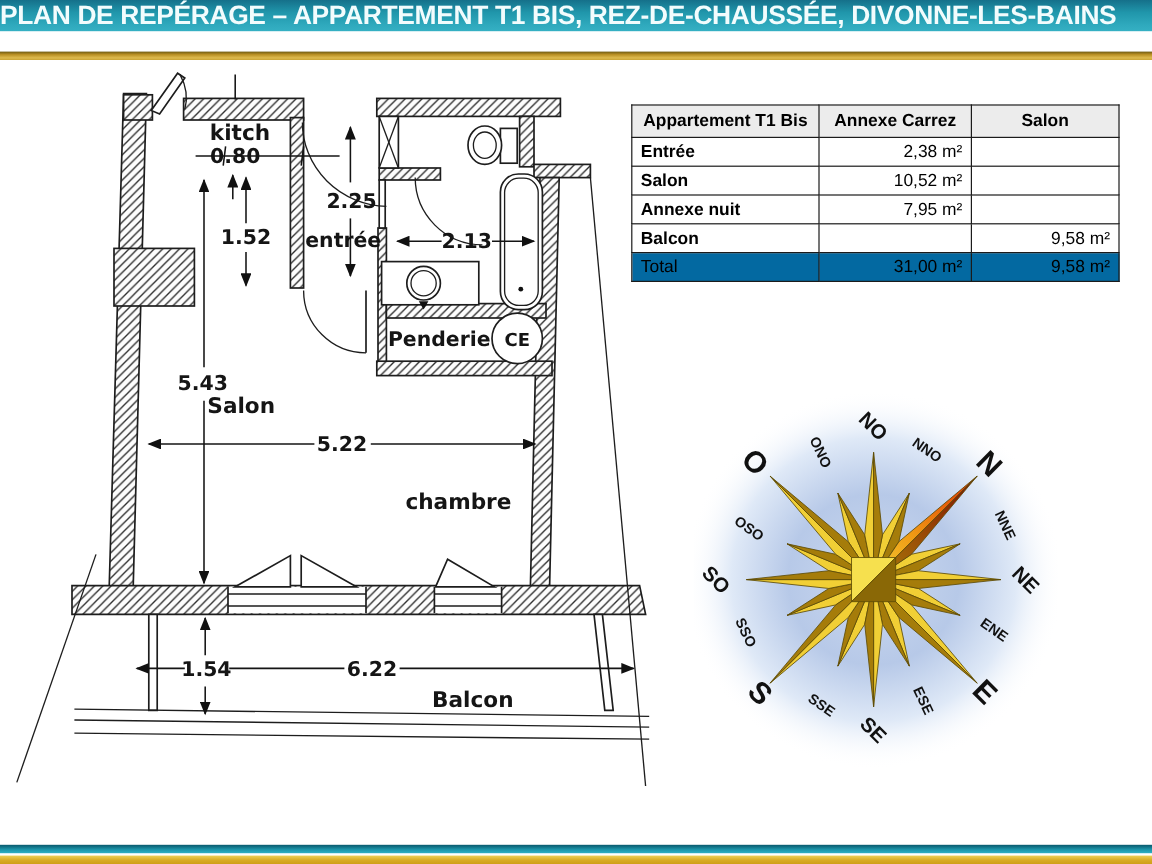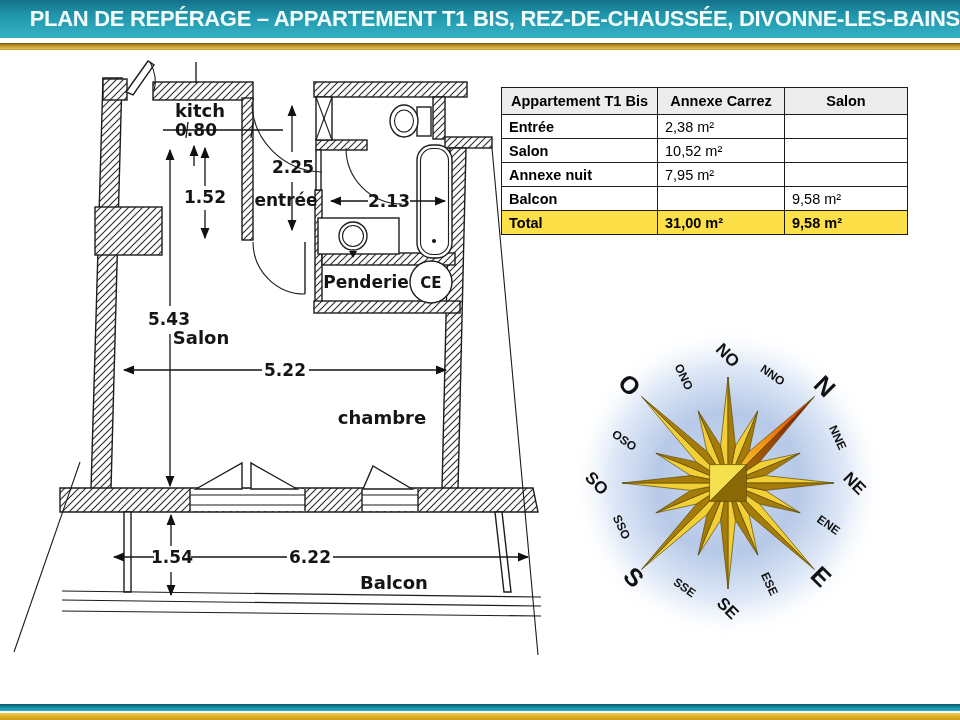--- a/index.html
+++ b/index.html
@@ -1,50 +1,50 @@
 <!DOCTYPE html>
 <html><head>
 <meta charset="utf-8">
 <style>
   html,body{margin:0;padding:0;}
   body{width:960px;height:720px;position:relative;background:#ffffff;overflow:hidden;
        font-family:"Liberation Sans",sans-serif;}
 
   
-  .titlebar{position:absolute;left:0;top:0;width:960px;height:38px;
+  .titlebar{position:absolute;left:0;top:0;width:960px;height:26px;
     background:linear-gradient(180deg,#15708a 0%,#2096ab 40%,#2fa9bd 80%,#35b0c3 100%);
-    display:flex;align-items:center;justify-content:flex-end;}
+    display:flex;align-items:center;justify-content:flex-start;}
   .titlebar .t{color:#f2fcfd;font-weight:bold;font-size:22px;letter-spacing:-0.3px;white-space:nowrap;}
   .gold-top{position:absolute;left:0;top:43px;width:960px;height:7px;
     background:linear-gradient(180deg,#6e5a12 0%,#b98f24 35%,#ddba4e 75%,#c9a335 100%);}
   .teal-bottom{position:absolute;left:0;top:704px;width:960px;height:7px;
     background:linear-gradient(180deg,#09586c 0%,#1b93a8 55%,#2fb0c4 100%);}
   .gold-bottom{position:absolute;left:0;top:713px;width:960px;height:7px;
     background:linear-gradient(180deg,#eed056 0%,#d8ab24 55%,#cf9f17 100%);}
 
   
   #plan-svg{position:absolute;left:0;top:0;width:960px;height:720px;}
   .wall{fill:url(#hatch);stroke:#1d1d1d;stroke-width:1.4;}
   .wwall{fill:#ffffff;stroke:#1d1d1d;stroke-width:1.4;}
   .thin{fill:none;stroke:#1d1d1d;stroke-width:1.4;}
   .thin2{fill:none;stroke:#1d1d1d;stroke-width:1.1;}
   .fixw{fill:#ffffff;stroke:#1d1d1d;stroke-width:1.4;}
   .dim{stroke:#141414;stroke-width:1.3;fill:none;}
   .plan-label{text-anchor:middle;font-weight:bold;fill:#151515;font-family:"DejaVu Sans",sans-serif;}
 
   
-  .surface-table{position:absolute;left:501px;top:87px;border-collapse:collapse;background:#fff;
+  .surface-table{position:absolute;left:526px;top:87px;border-collapse:collapse;background:#fff;
     font-family:"Liberation Sans",sans-serif;padding-left:36px;}
   .surface-table th,.surface-table td{border:1.6px solid #1b1b1b;font-size:14.5px;height:21px;
     padding:1px 7px;white-space:nowrap;}
   .surface-table th{height:24px;background:#ececec;text-align:center;font-weight:bold;}
   .surface-table td.lbl{font-weight:bold;text-align:left;width:141px;}
-  .surface-table td.val{text-align:left;width:112px;}
-  .surface-table td.anx{text-align:left;width:108px;}
-  .surface-table tr.total-row td{background:#fde047;font-weight:bold;}
+  .surface-table td.val{text-align:right;width:112px;}
+  .surface-table td.anx{text-align:right;width:108px;}
+  .surface-table tr.total-row td{background:#0369a1;font-weight:normal;}
 
   
   #compass-svg{position:absolute;left:578px;top:320px;width:304px;height:326px;}
   #compass-svg text{font-family:"Liberation Sans",sans-serif;font-weight:bold;fill:#111;text-anchor:middle;}
 </style>
 </head>
 <body>
 
 <div class="titlebar">
   <span class="t">PLAN DE REPÉRAGE – APPARTEMENT T1 BIS, REZ-DE-CHAUSSÉE, DIVONNE-LES-BAINS</span>

